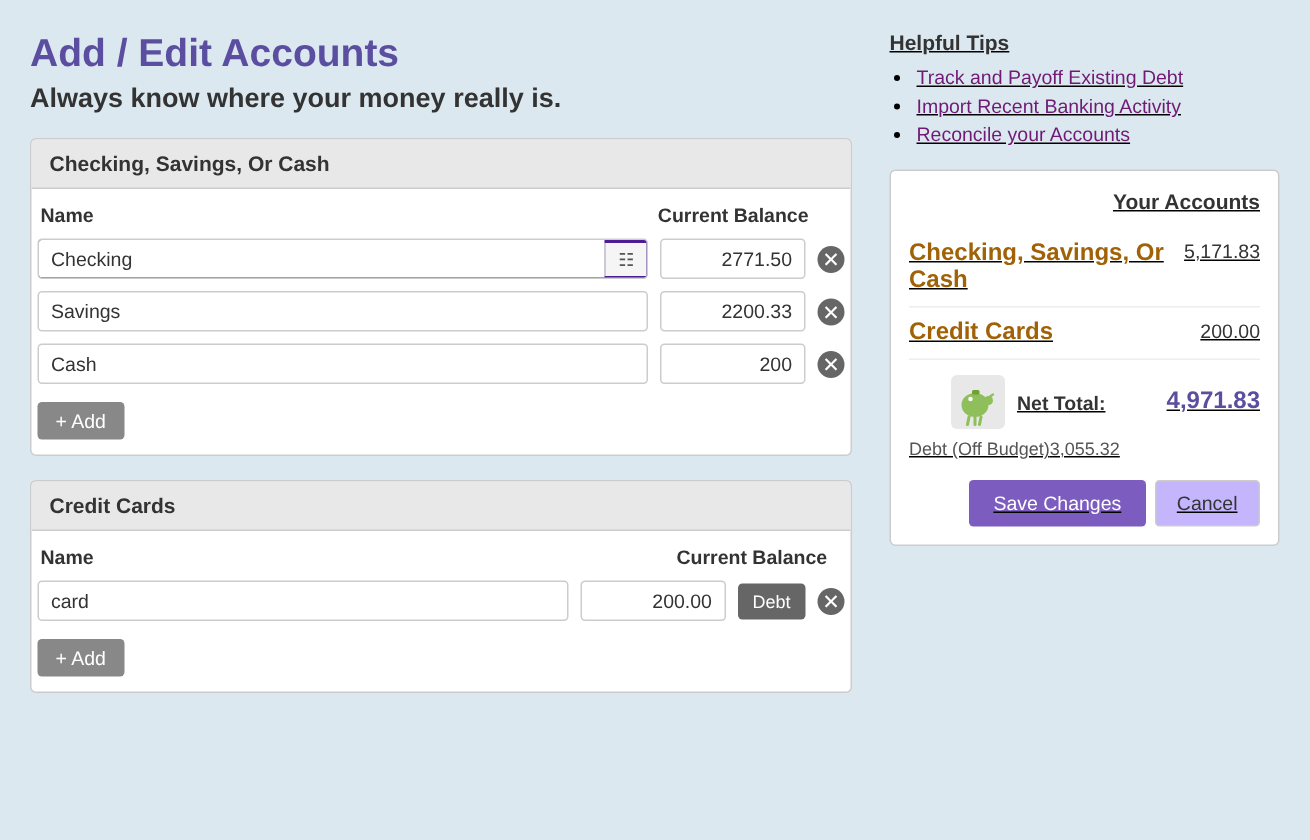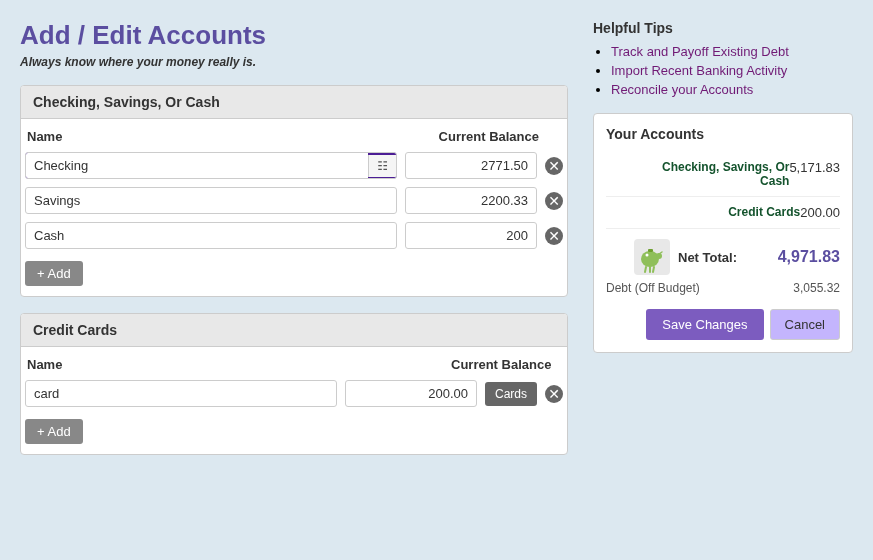--- a/index.html
+++ b/index.html
@@ -16,33 +16,33 @@
       gap: 25px;
       align-items: flex-start;
     }
     .left-panel {
       flex: 1;
       max-width: 560px;
     }
     .right-panel {
       width: 260px;
       flex-shrink: 0;
+      text-decoration: underline;
     }
     h1 {
       font-size: 26px;
       font-weight: bold;
       color: #5b4ea0;
       margin-bottom: 4px;
     }
     .subtitle {
-      font-size: 12px;
+      font-size: 18px;
       font-weight: bold;
       color: #333;
       margin-bottom: 16px;
-      font-style: italic;
     }
     .section {
       background: white;
       border: 1px solid #ccc;
       border-radius: 4px;
       margin-bottom: 16px;
       overflow: hidden;
     }
     .section-header {
       background: #e8e8e8;
@@ -97,21 +97,21 @@
     }
     .icon-btn {
       padding: 4px 8px;
       border-left: 1px solid #ccc;
       background: #f5f5f5;
       cursor: pointer;
       color: #555;
       font-size: 12px;
     }
     .balance-input {
-      width: 132px;
+      width: 97px;
       padding: 5px 8px;
       border: 1px solid #ccc;
       border-radius: 3px;
       font-size: 13px;
       text-align: right;
       color: #333;
     }
     .remove-btn {
       width: 18px;
       height: 18px;
@@ -186,35 +186,35 @@
       background: white;
       border: 1px solid #ccc;
       border-radius: 4px;
       padding: 12px;
     }
     .accounts-summary h3 {
       font-size: 14px;
       font-weight: bold;
       color: #333;
       margin-bottom: 10px;
+      text-align: right;
     }
     .summary-row {
       display: flex;
       justify-content: space-between;
       align-items: flex-start;
       padding: 8px 0;
       border-bottom: 1px solid #eee;
     }
     .summary-row:last-of-type { border-bottom: none; }
     .summary-label {
       font-weight: bold;
-      font-size: 12px;
-      color: #14532d;
-      flex: 1;
-      text-align: right;
+      font-size: 16px;
+      color: #a16207;
+      flex: 1;
     }
     .summary-value {
       font-size: 13px;
       color: #333;
       font-weight: normal;
     }
     .net-total-section {
       display: flex;
       align-items: center;
       gap: 8px;
@@ -232,21 +232,21 @@
       color: #333;
     }
     .net-total-value {
       font-size: 16px;
       font-weight: bold;
       color: #5b4ea0;
       margin-left: auto;
     }
     .debt-row {
       display: flex;
-      justify-content: space-between;
+      justify-content: flex-start;
       font-size: 12px;
       color: #555;
       padding: 2px 0 8px 0;
     }
     .action-buttons {
       display: flex;
       gap: 6px;
       justify-content: flex-end;
       margin-top: 6px;
     }
@@ -317,21 +317,21 @@
     <div class="section">
       <div class="section-header">Credit Cards</div>
       <div class="section-body">
         <div class="cc-col-headers">
           <span class="cc-name-col">Name</span>
           <span class="cc-balance-col">Current Balance</span>
         </div>
         <div class="cc-row">
           <input type="text" class="name-input" value="card" style="">
           <input type="text" class="balance-input" value="200.00" style="">
-          <button class="edit-btn">Cards</button>
+          <button class="edit-btn">Debt</button>
           <div class="remove-btn">✕</div>
         </div>
         <button class="add-btn">+ Add</button>
       </div>
     </div>
   </div>
 
   <div class="right-panel">
     <div class="helpful-tips">
       <h3>Helpful Tips</h3>

